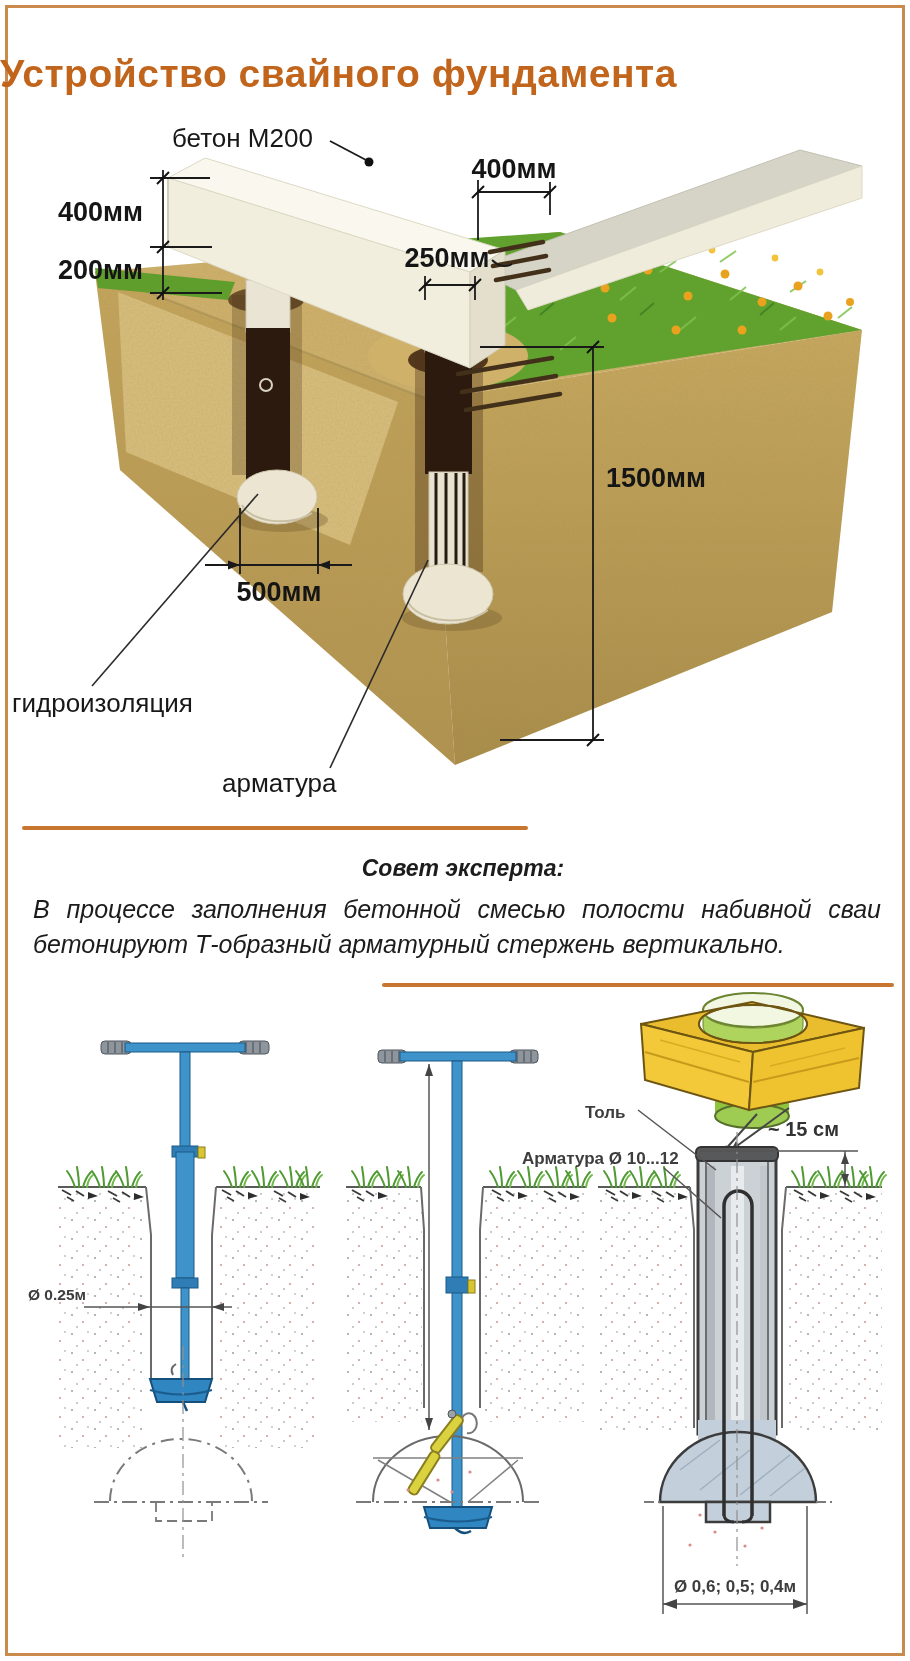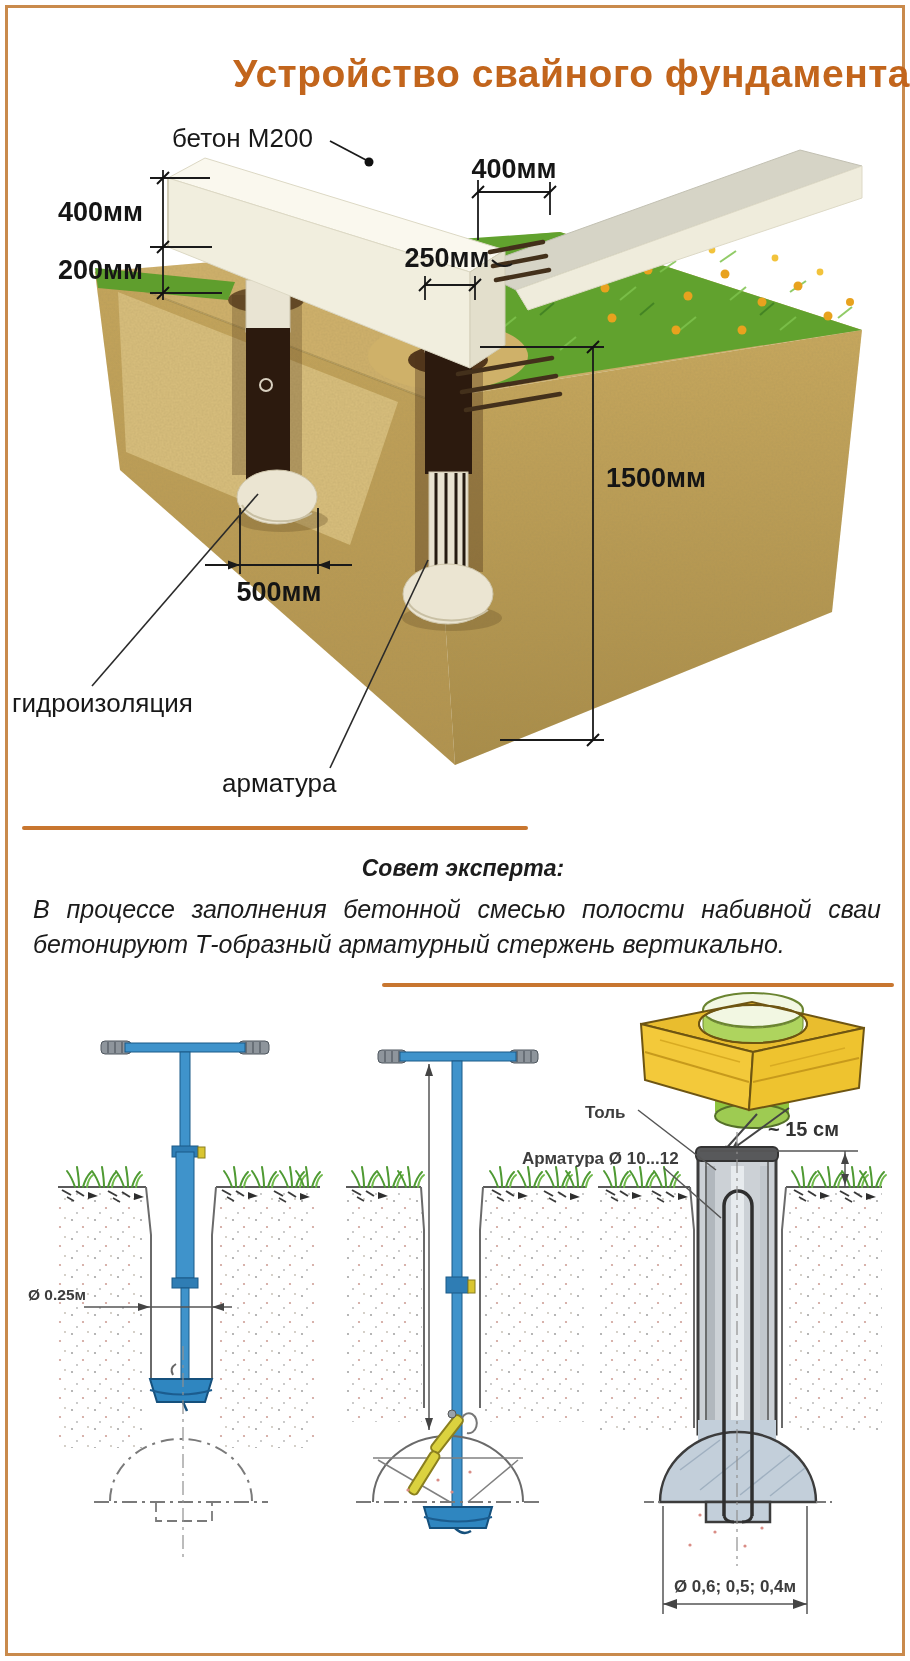--- a/index.html
+++ b/index.html
@@ -1,19 +1,19 @@
 <!DOCTYPE html>
 <html><head>
 <meta charset="utf-8">
 <style>
   html,body{margin:0;padding:0;background:#fff;}
   .page{position:relative;width:910px;height:1661px;background:#ffffff;overflow:hidden;
         font-family:"Liberation Sans",sans-serif;}
   .frame{position:absolute;inset:5px;border:3px solid #c98a4c;pointer-events:none;}
-  .title{position:absolute;top:52px;left:0;width:100%;margin:0;text-align:right;
+  .title{position:absolute;top:52px;left:0;width:100%;margin:0;text-align:left;
          font-size:39px;font-weight:700;color:#c2651c;letter-spacing:0.5px;}
   .divider{position:absolute;height:4px;background:#c8762f;border-radius:2px;}
   .d1{left:22px;top:826px;width:506px;}
   .d2{left:382px;top:983px;width:512px;}
   .advice-head{position:absolute;top:855px;left:8px;width:100%;text-align:center;
          font-size:23px;font-weight:700;font-style:italic;color:#1c1c1c;}
   .advice-body{position:absolute;top:892px;left:33px;width:848px;
          font-size:25px;font-style:italic;line-height:35px;text-align:justify;color:#1c1c1c;}
   svg{position:absolute;left:0;}
   .svg3d{top:108px;}

